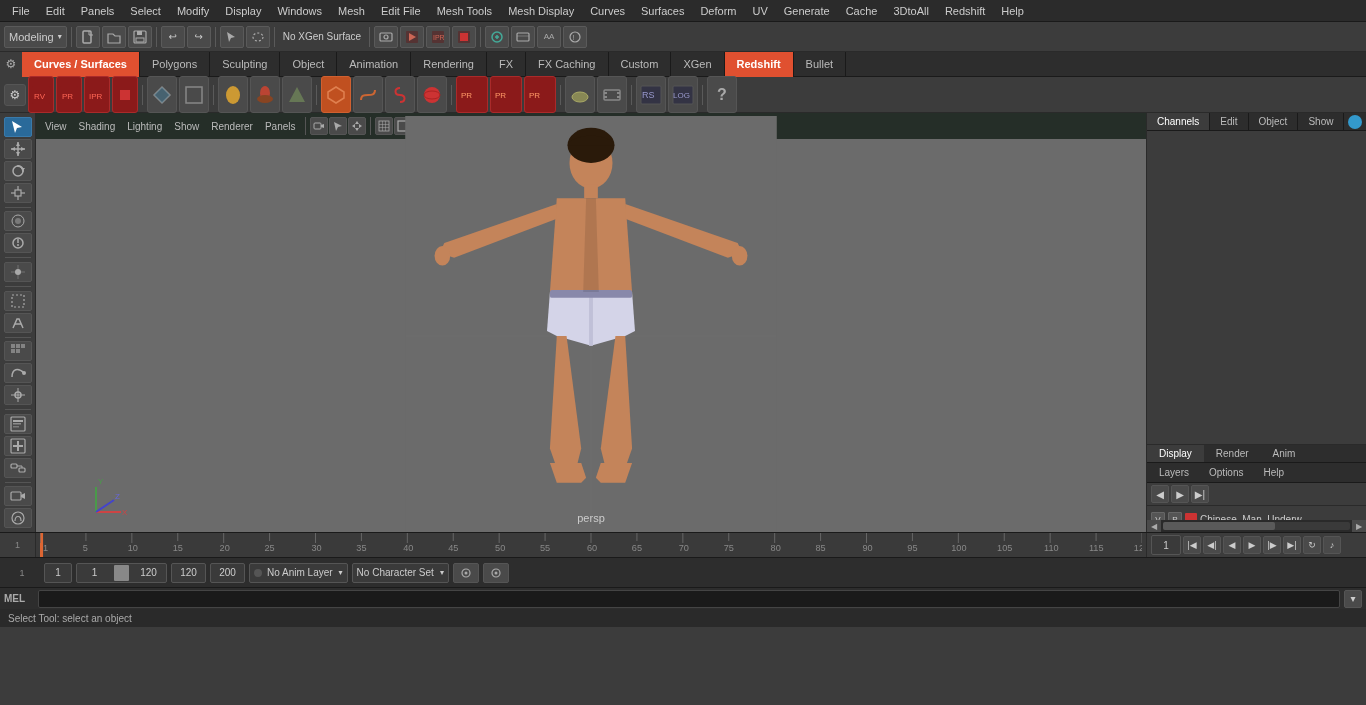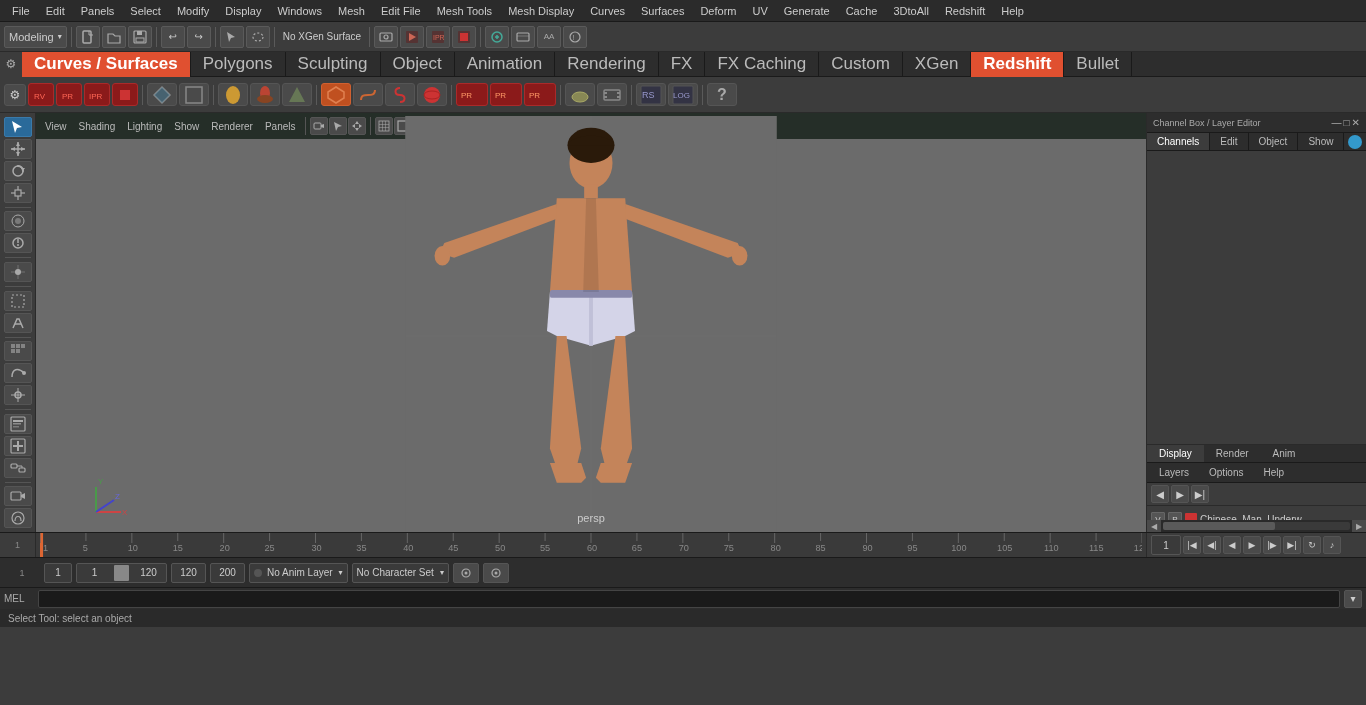--- a/index.html
+++ b/index.html
@@ -89,21 +89,21 @@
       justify-content: center;
       background: #3c3c3c;
       cursor: pointer;
       color: #aaa;
       font-size: 12px;
     }
     .tab-item {
       padding: 3px 12px;
       cursor: pointer;
       color: #bbb;
-      font-size: 17px;
+      font-size: 11px;
       height: 25px;
       display: flex;
       align-items: center;
       border-right: 1px solid #1a1a1a;
     }
     .tab-item.active {
       background: #e05030;
       color: #fff;
       font-weight: bold;
     }
@@ -116,21 +116,21 @@
       height: 36px;
       padding: 0 4px;
       gap: 2px;
       border-bottom: 1px solid #2a2a2a;
     }
     .icon-btn {
       display: flex;
       align-items: center;
       justify-content: center;
       width: 30px;
-      height: 23px;
+      height: 37px;
       background: #4a4a4a;
       border: 1px solid #555;
       border-radius: 3px;
       cursor: pointer;
       color: #ccc;
       font-size: 12px;
     }
     .icon-btn.red-bg { background: #8b1a1a; border-color: #aa2a2a; }
     .icon-btn.orange { background: #c05020; border-color: #d06030; }
 
@@ -489,20 +489,21 @@
       border-top: 1px solid #1a1a1a;
       display: flex;
       align-items: center;
       padding: 0 4px;
       gap: 4px;
     }
     .mel-label {
       color: #aaa;
       font-size: 10px;
       width: 30px;
+      font-weight: bold;
     }
     #mel-input {
       flex: 1;
       background: #1a1a1a;
       border: 1px solid #444;
       color: #ccc;
       height: 18px;
       font-size: 10px;
       padding: 0 4px;
       border-radius: 2px;
@@ -1145,28 +1146,20 @@
         <line x1="10" y1="40" x2="28" y2="28" stroke="#4444cc" stroke-width="2"></line>
         <text x="12" y="12" fill="#4a9a4a" font-size="8">Y</text>
         <text x="36" y="43" fill="#cc4444" font-size="8">X</text>
         <text x="29" y="27" fill="#6666dd" font-size="8">Z</text>
       </svg>
     </div>
   </div>
 
   <div id="right-panel" style="position:relative;">
 
-    <div id="right-panel-header">
-      <span style="font-size:9px;">Channel Box / Layer Editor</span>
-      <div style="display:flex;gap:2px;">
-        <span style="cursor:pointer;color:#aaa;">—</span>
-        <span style="cursor:pointer;color:#aaa;">□</span>
-        <span style="cursor:pointer;color:#aaa;">✕</span>
-      </div>
-    </div>
 
     <div id="channel-tabs">
       <div class="ch-tab active">Channels</div>
       <div class="ch-tab">Edit</div>
       <div class="ch-tab">Object</div>
       <div class="ch-tab">Show</div>
 
       <div style="margin-left:auto; display:flex;align-items:center;gap:2px;padding-right:4px;">
         <div style="width:14px;height:14px;background:#3399cc;border-radius:50%;cursor:pointer;"></div>
       </div>

